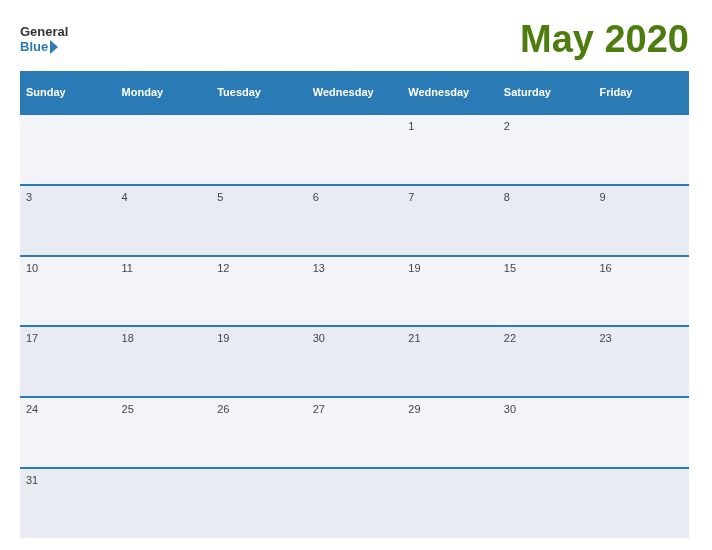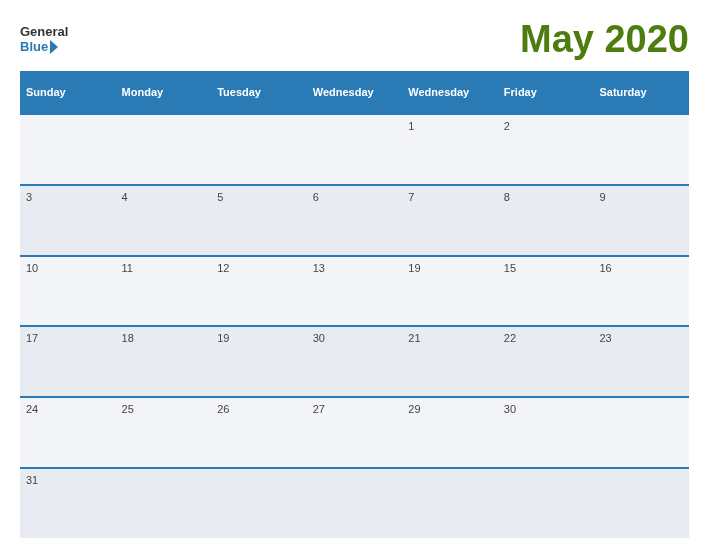--- a/index.html
+++ b/index.html
@@ -118,22 +118,22 @@
     </div>
     <div class="title">May 2020</div>
   </div>
   <div class="calendar">
     <div class="day-headers">
     <div class="day-header">Sunday</div>
         <div class="day-header">Monday</div>
         <div class="day-header">Tuesday</div>
         <div class="day-header">Wednesday</div>
         <div class="day-header">Wednesday</div>
+        <div class="day-header">Saturday</div>
         <div class="day-header">Friday</div>
-        <div class="day-header">Saturday</div>
       </div>
     <div class="calendar-body">
     <div class="week-row">
           <div class="day-cell empty-cell"></div>
           <div class="day-cell empty-cell"></div>
           <div class="day-cell empty-cell"></div>
           <div class="day-cell empty-cell"></div>
           <div class="day-cell"><span class="day-num">1</span></div>
           <div class="day-cell"><span class="day-num">2</span></div>
           <div class="day-cell empty-cell"></div>

